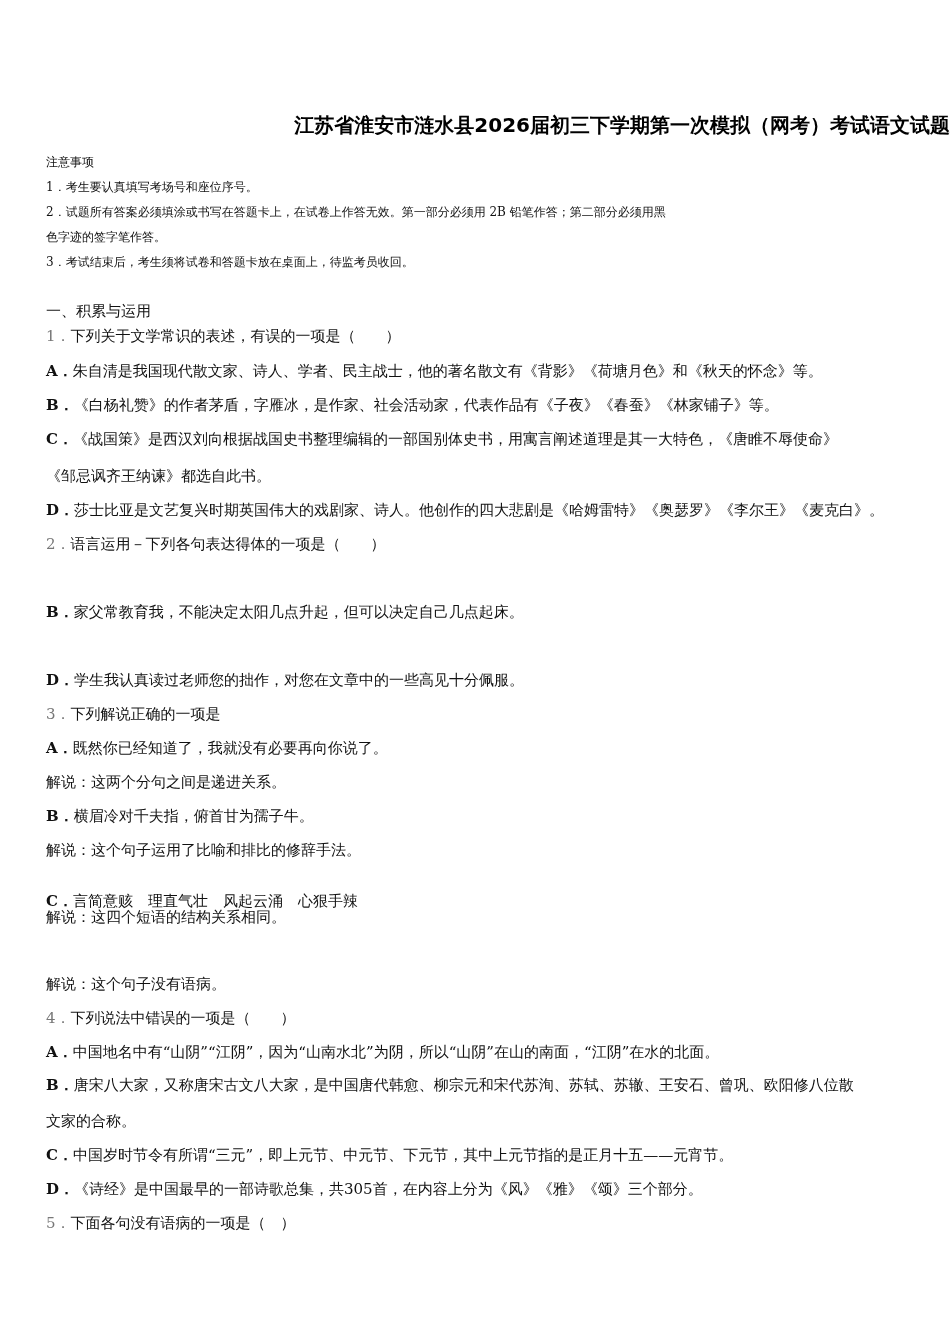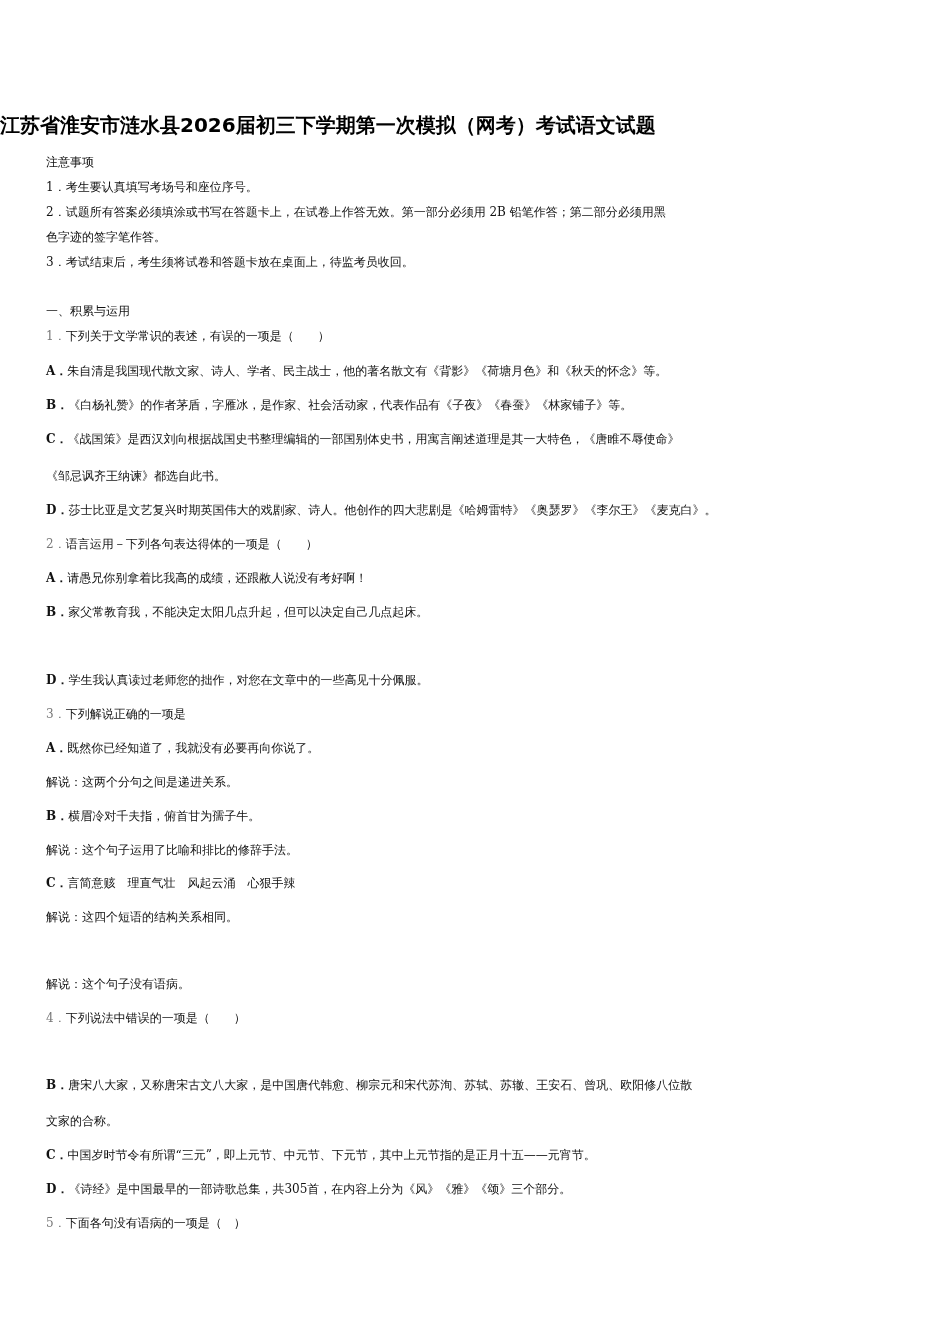--- a/index.html
+++ b/index.html
@@ -1,22 +1,22 @@
 <!DOCTYPE html>
 <html><head>
 <meta charset="utf-8">
 <style>
   html, body { margin: 0; padding: 0; background: #ffffff; }
   body { width: 950px; height: 1344px; position: relative; overflow: hidden;
          font-family: "DejaVu Serif", "Liberation Serif", serif; color: #111; }
   .page { position: absolute; left: 0; top: 0; width: 950px; height: 1344px; }
-  .title { position: absolute; top: 112px; left: 0; width: 950px; text-align: left;
+  .title { position: absolute; top: 112px; left: 0; width: 950px; text-align: right;
            font-family: "DejaVu Sans", "Liberation Sans", sans-serif; font-weight: bold;
            font-size: 20px; letter-spacing: 0px; color: #000; }
-  .line { position: absolute; left: 46px; font-size: 12px; white-space: nowrap; line-height: 20px; }
+  .line { position: absolute; left: 46px; font-size: 15px; white-space: nowrap; line-height: 20px; }
   .notice { font-size: 12px; }
   .qnum { color: #777; }
   .opt { font-weight: bold; }
 </style>
 </head>
 <body>
 
 <div class="page">
   <div class="title">江苏省淮安市涟水县2026届初三下学期第一次模拟（网考）考试语文试题</div>
 
@@ -29,33 +29,33 @@
   <div class="line" style="top:301px">一、积累与运用</div>
 
   <div class="line" style="top:326px"><span class="qnum">1．</span><span>下列关于文学常识的表述，有误的一项是（　　）</span></div>
   <div class="line" style="top:361px"><span class="opt">A．</span><span>朱自清是我国现代散文家、诗人、学者、民主战士，他的著名散文有《背影》《荷塘月色》和《秋天的怀念》等。</span></div>
   <div class="line" style="top:429px"><span class="opt">C．</span><span>《战国策》是西汉刘向根据战国史书整理编辑的一部国别体史书，用寓言阐述道理是其一大特色，《唐睢不辱使命》</span></div>
   <div class="line" style="top:395px"><span class="opt">B．</span><span>《白杨礼赞》的作者茅盾，字雁冰，是作家、社会活动家，代表作品有《子夜》《春蚕》《林家铺子》等。</span></div>
   <div class="line" style="top:466px">《邹忌讽齐王纳谏》都选自此书。</div>
   <div class="line" style="top:500px"><span class="opt">D．</span><span>莎士比亚是文艺复兴时期英国伟大的戏剧家、诗人。他创作的四大悲剧是《哈姆雷特》《奥瑟罗》《李尔王》《麦克白》。</span></div>
 
   <div class="line" style="top:534px"><span class="qnum">2．</span><span>语言运用－下列各句表达得体的一项是（　　）</span></div>
-  <div class="line" style="top:568px"><span class="opt">A．</span><span>请愚兄你别拿着比我高的成绩，还跟敝人说没有考好啊！</span></div>
   <div class="line" style="top:602px"><span class="opt">B．</span><span>家父常教育我，不能决定太阳几点升起，但可以决定自己几点起床。</span></div>
   <div class="line" style="top:670px"><span class="opt">D．</span><span>学生我认真读过老师您的拙作，对您在文章中的一些高见十分佩服。</span></div>
 
   <div class="line" style="top:704px"><span class="qnum">3．</span><span>下列解说正确的一项是</span></div>
   <div class="line" style="top:738px"><span class="opt">A．</span><span>既然你已经知道了，我就没有必要再向你说了。</span></div>
   <div class="line" style="top:772px">解说：这两个分句之间是递进关系。</div>
   <div class="line" style="top:806px"><span class="opt">B．</span><span>横眉冷对千夫指，俯首甘为孺子牛。</span></div>
   <div class="line" style="top:840px">解说：这个句子运用了比喻和排比的修辞手法。</div>
-  <div class="line" style="top:873px"><span class="opt">C．</span><span>言简意赅　理直气壮　风起云涌　心狠手辣</span></div>
+  <div class="line" style="top:891px"><span class="opt">C．</span><span>言简意赅　理直气壮　风起云涌　心狠手辣</span></div>
   <div class="line" style="top:907px">解说：这四个短语的结构关系相同。</div>
   <div class="line" style="top:974px">解说：这个句子没有语病。</div>
 
   <div class="line" style="top:1008px"><span class="qnum">4．</span><span>下列说法中错误的一项是（　　）</span></div>
+  <div class="line" style="top:1042px"><span class="opt">A．</span><span>中国地名中有“山阴”“江阴”，因为“山南水北”为阴，所以“山阴”在山的南面，“江阴”在水的北面。</span></div>
   <div class="line" style="top:1075px"><span class="opt">B．</span><span>唐宋八大家，又称唐宋古文八大家，是中国唐代韩愈、柳宗元和宋代苏洵、苏轼、苏辙、王安石、曾巩、欧阳修八位散</span></div>
   <div class="line" style="top:1111px">文家的合称。</div>
   <div class="line" style="top:1145px"><span class="opt">C．</span><span>中国岁时节令有所谓“三元”，即上元节、中元节、下元节，其中上元节指的是正月十五——元宵节。</span></div>
   <div class="line" style="top:1179px"><span class="opt">D．</span><span>《诗经》是中国最早的一部诗歌总集，共305首，在内容上分为《风》《雅》《颂》三个部分。</span></div>
 
   <div class="line" style="top:1213px"><span class="qnum">5．</span><span>下面各句没有语病的一项是（　）</span></div>
 </div>
 
 </body></html>

